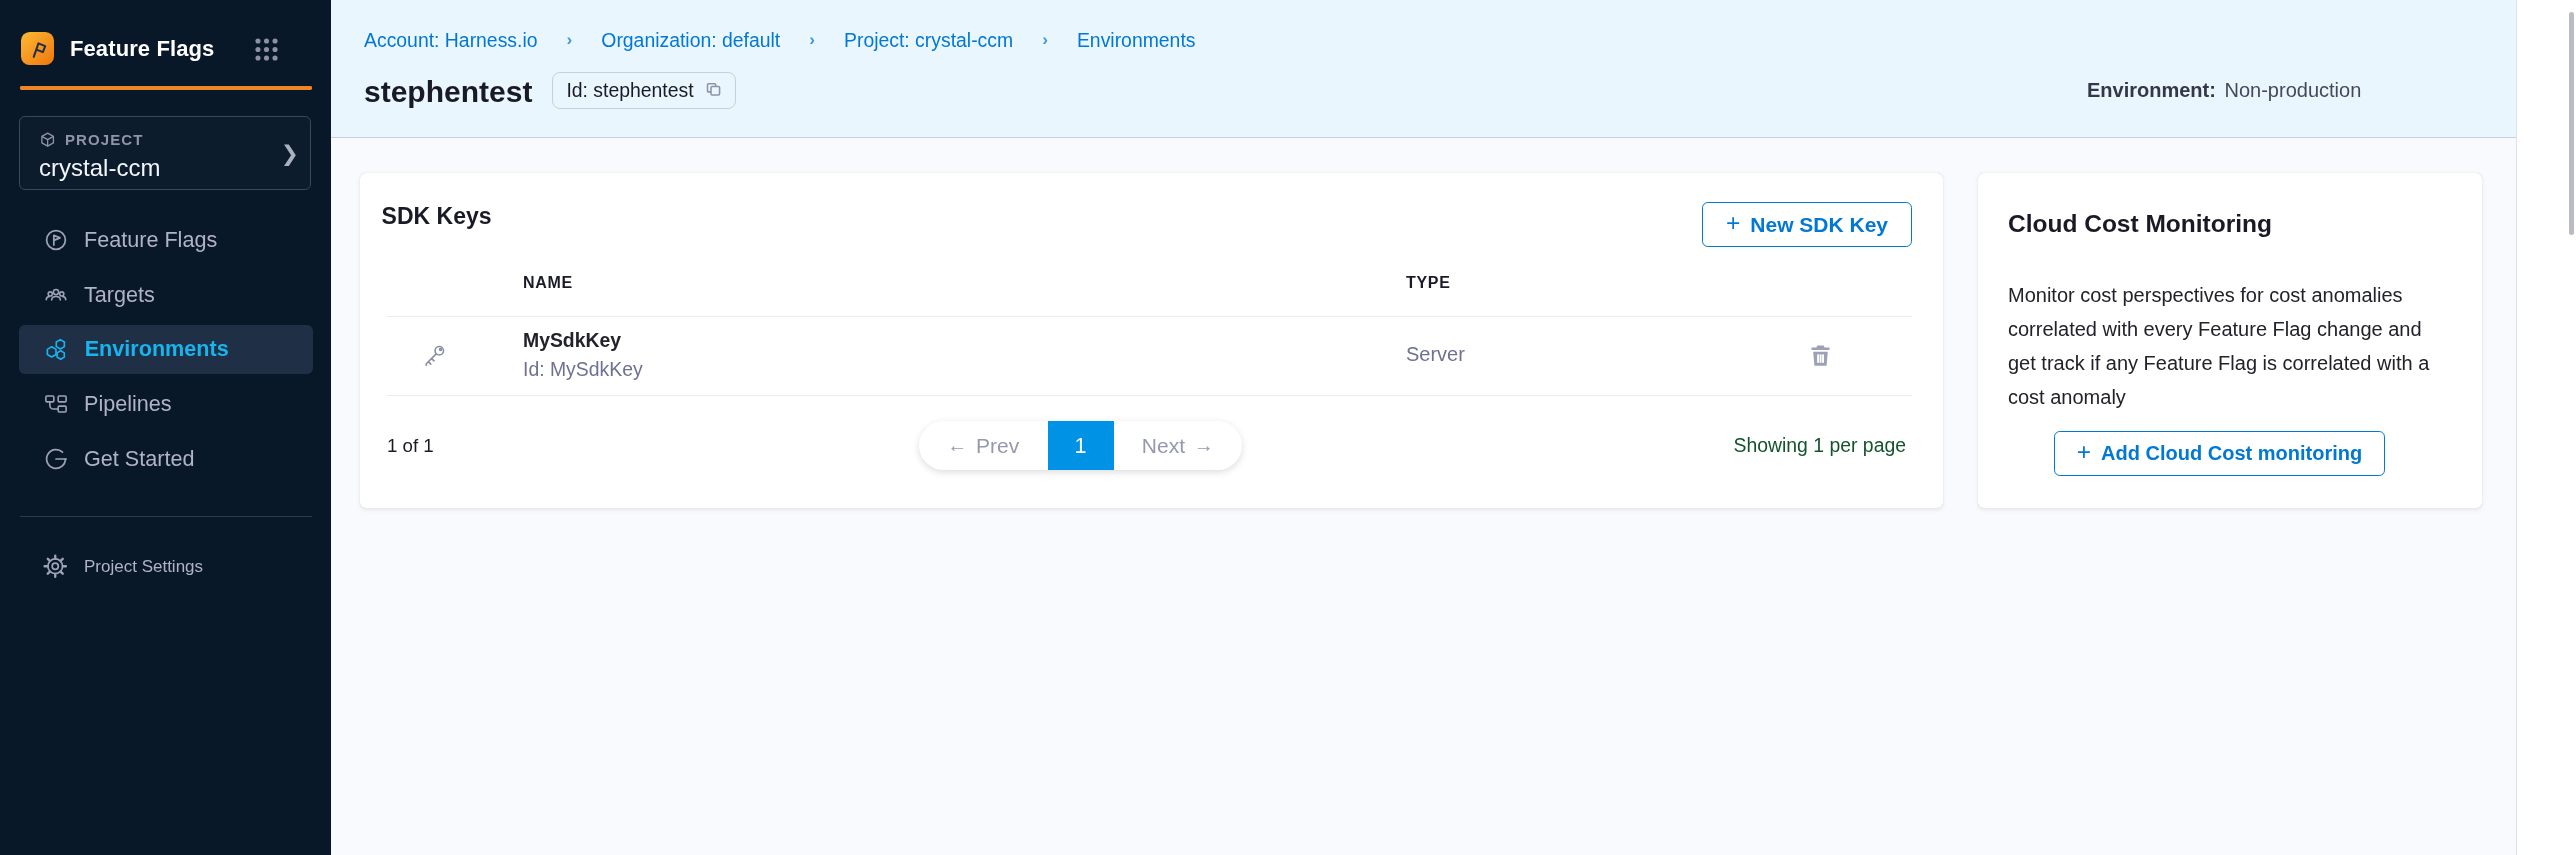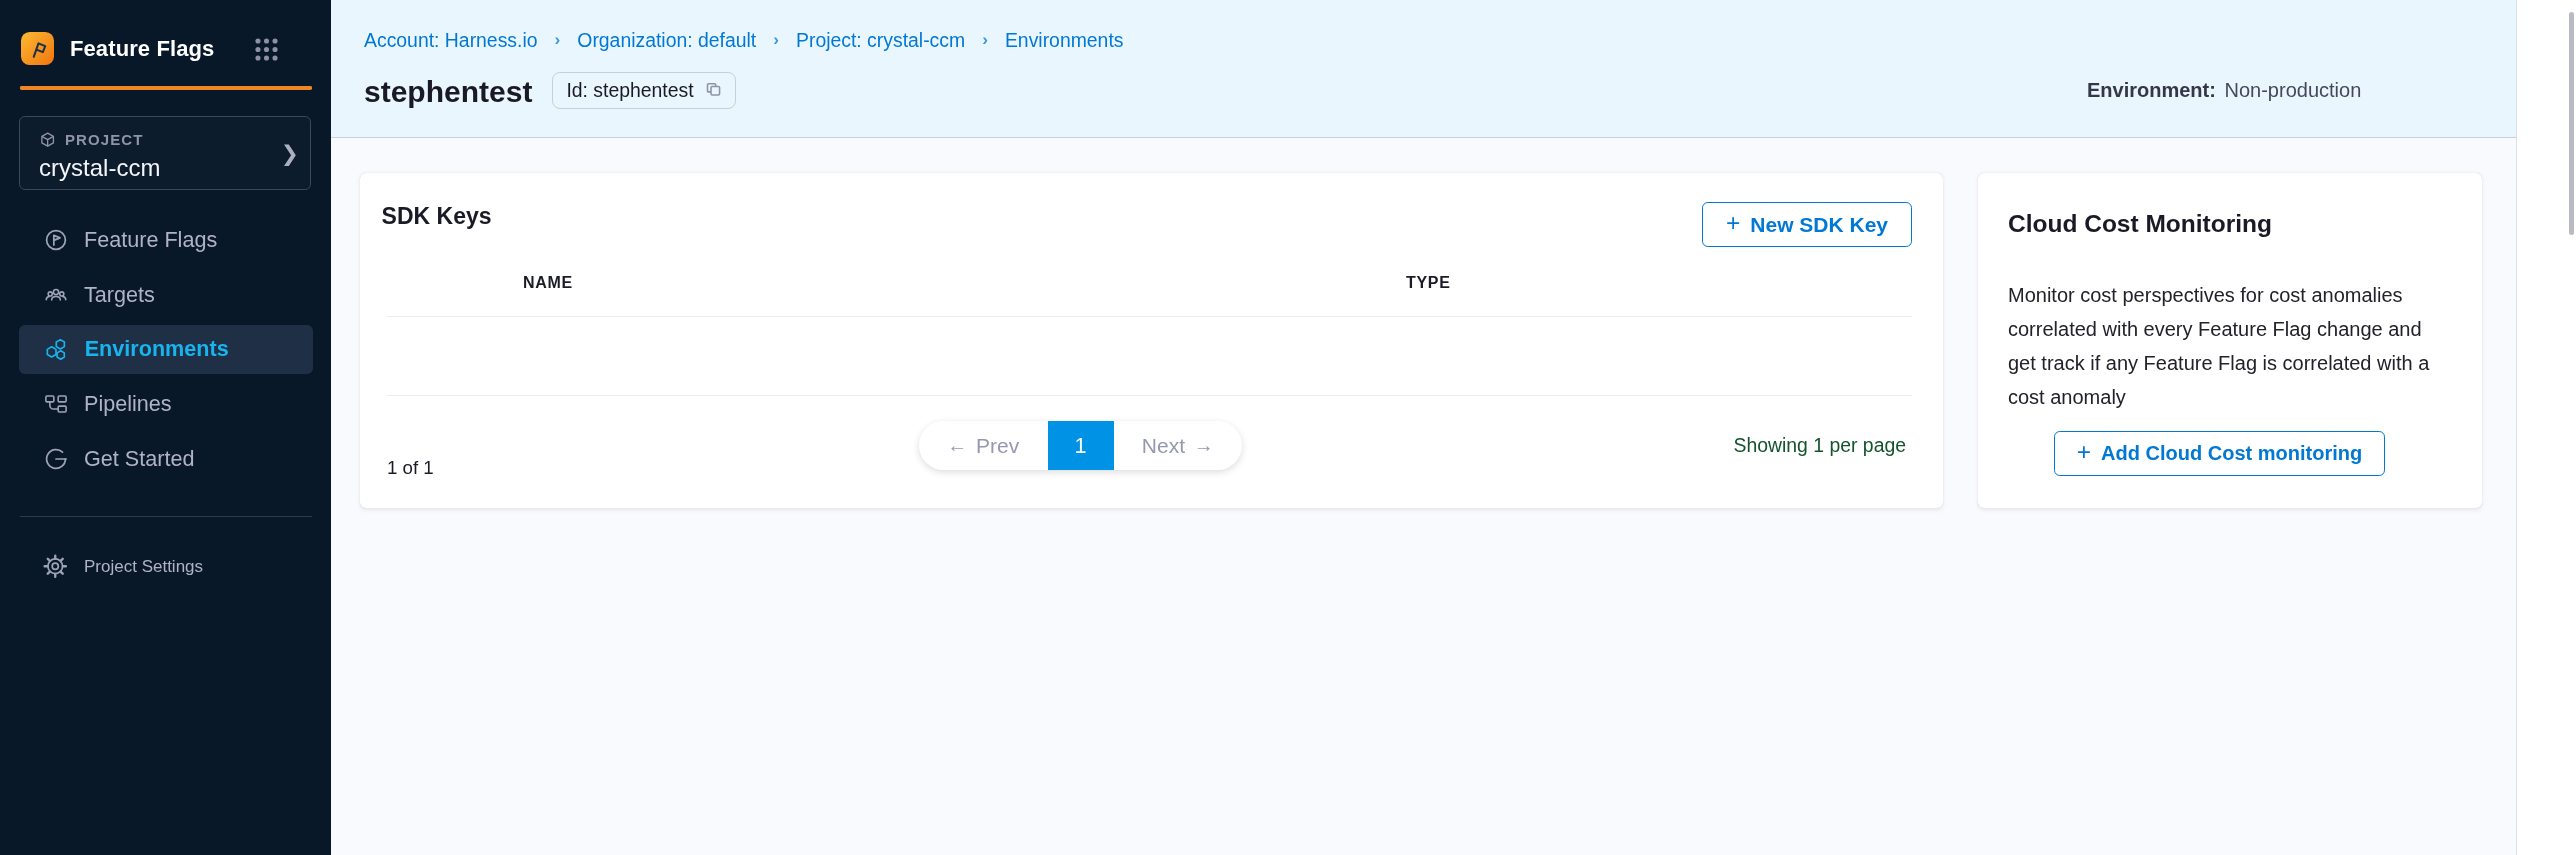--- a/index.html
+++ b/index.html
@@ -28,21 +28,21 @@
   .nav-item.selected .nicon { left:24.5px; }
   .nav-item.selected .nlabel { left:66px; color:#18b4ee; font-weight:bold; }
   .side-divider { position:absolute; left:20px; top:516px; width:292px; height:0.7px; background:#2c3a4f; }
   .settings-item { position:absolute; left:0; top:539px; width:331px; height:55px; display:flex; align-items:center; cursor:pointer; }
   .settings-item .nicon { position:absolute; left:43px; width:26px; height:26px; }
   .settings-item .nlabel { position:absolute; left:84px; font-size:17px; color:#b0b3c5; }
 
   
   .main { position:absolute; left:331px; top:0; width:2185px; height:855px; background:#f9fafd; }
   .page-header { position:absolute; left:0; top:0; width:2185px; height:138px; background:#eaf6fe; border-bottom:0.7px solid #c9cfdc; }
-  .breadcrumb { position:absolute; left:33px; top:29px; display:flex; align-items:center; gap:17px; font-size:19.4px; }
+  .breadcrumb { position:absolute; left:33px; top:29px; display:flex; align-items:center; gap:29px; font-size:19.4px; }
   .crumb { color:#0278d5; cursor:pointer; white-space:nowrap; }
   .crumb-sep { color:#0278d5; opacity:.75; font-size:17.3px; font-weight:bold; transform:translateY(-0.7px); }
   .title-row { position:absolute; left:33px; top:72px; display:flex; align-items:flex-end; gap:20px; }
   .page-title { font-size:30px; font-weight:bold; color:#1a1a26; }
   .id-badge { height:37px; display:flex; align-items:center; gap:10px; padding:0 13px; border:0.7px solid #c9cedd; border-radius:8px; font-size:19.4px; color:#1a1a26; }
   .env-line { position:absolute; left:1756px; top:79px; display:flex; gap:8.6px; font-size:20px; }
   .env-label { color:#353746; font-weight:bold; }
   .env-value { color:#46485a; }
 
   .content { position:absolute; left:0; top:138px; width:2185px; height:717px; }
@@ -56,21 +56,21 @@
   .col-head { position:absolute; top:101px; font-size:16px; font-weight:bold; color:#1b1b28; letter-spacing:0.7px; }
   .col-name { left:163px; } .col-type { left:1046px; }
   .hdivider { position:absolute; left:27px; right:31px; height:0.7px; background:#ebecf3; }
   .d1 { top:143px; } .d2 { top:222px; }
   .sdk-row { position:absolute; left:0; top:143px; width:100%; height:79px; }
   .row-key-icon { position:absolute; left:61px; top:27px; width:26px; height:26px; }
   .row-name { position:absolute; left:163px; top:13px; font-size:19.4px; font-weight:bold; color:#22222a; }
   .row-id { position:absolute; left:163px; top:42px; font-size:19.4px; color:#6e7191; }
   .row-type { position:absolute; left:1046px; top:27px; font-size:20px; color:#6e7191; }
   .row-trash { position:absolute; left:1447px; top:26px; width:27px; height:27px; cursor:pointer; }
-  .pg-summary { position:absolute; left:27px; top:262px; font-size:18.7px; color:#1b1b28;margin-top:22px; }
+  .pg-summary { position:absolute; left:27px; top:262px; font-size:18.7px; color:#1b1b28; }
   .pg-pill { position:absolute; left:559px; top:248px; width:323px; height:49px; background:#ffffff; border-radius:24.5px; box-shadow:0 2.2px 7.2px rgba(40,41,61,.16); display:flex; overflow:hidden; align-items:stretch; }
   .pg-btn { flex:1; display:flex; align-items:center; justify-content:center; gap:8.6px; font-size:21px; color:#9598ae; cursor:pointer; background:none; border:none; font-family:inherit; }
   .pg-page { width:66px; flex:none; display:flex; align-items:center; justify-content:center; background:#0092e4; color:#ffffff; font-size:21.6px; cursor:pointer; border:none; font-family:inherit; }
   .pg-arrow { font-size:20px; }
   .pg-showing { position:absolute; right:37px; top:261px; font-size:19.4px; color:#14532d; }
 
   
   .cloud-card { left:1647px; top:35px; width:504px; height:335px; }
   .cloud-title { position:absolute; left:30px; top:37px; font-size:24.5px; font-weight:bold; color:#1a1a26; }
   .cloud-desc { position:absolute; left:30px; top:105px; width:443px; font-size:20px; line-height:34px; color:#22222a; }
@@ -230,20 +230,41 @@
       <div class="sdk-title">SDK Keys</div>
       <button class="new-key-btn">
         <span class="plus-glyph">+</span>
         <span>New SDK Key</span>
       </button>
 
       <div class="col-head col-name">NAME</div>
       <div class="col-head col-type">TYPE</div>
       <div class="hdivider d1"></div>
 
+      <div class="sdk-row">
+        <span class="row-key-icon">
+          <svg width="26" height="26" viewBox="0 0 32 32" fill="none" stroke="#8b8fa6" stroke-width="2" stroke-linecap="round">
+            <circle cx="22.5" cy="9.5" r="5.2"></circle>
+            <circle cx="24" cy="8" r="1.2"></circle>
+            <path d="M18.7 13.3 L6.5 25.5 l0 2 M9 23 l3 3 M13 19 l3 3"></path>
+          </svg>
+        </span>
+        <div class="row-name">MySdkKey</div>
+        <div class="row-id">Id: MySdkKey</div>
+        <div class="row-type">Server</div>
+        <span class="row-trash">
+          <svg width="27" height="27" viewBox="0 0 24 24">
+            <path fill="#9da1b5" d="M9.2 3h5.6l.9 1.8H20v2.4H4V4.8h4.3L9.2 3z"></path>
+            <path fill="#9da1b5" d="M5.5 8.6h13L17.4 21H6.6L5.5 8.6z"></path>
+            <rect x="9" y="11" width="1.7" height="7.5" fill="#ffffff"></rect>
+            <rect x="11.2" y="11" width="1.7" height="7.5" fill="#ffffff"></rect>
+            <rect x="13.4" y="11" width="1.7" height="7.5" fill="#ffffff"></rect>
+          </svg>
+        </span>
+      </div>
       <div class="hdivider d2"></div>
 
       <div class="pg-summary">1 of 1</div>
       <div class="pg-pill">
         <button class="pg-btn">
           <span class="pg-arrow">←</span>
           <span>Prev</span>
         </button>
         <button class="pg-page">1</button>
         <button class="pg-btn">

